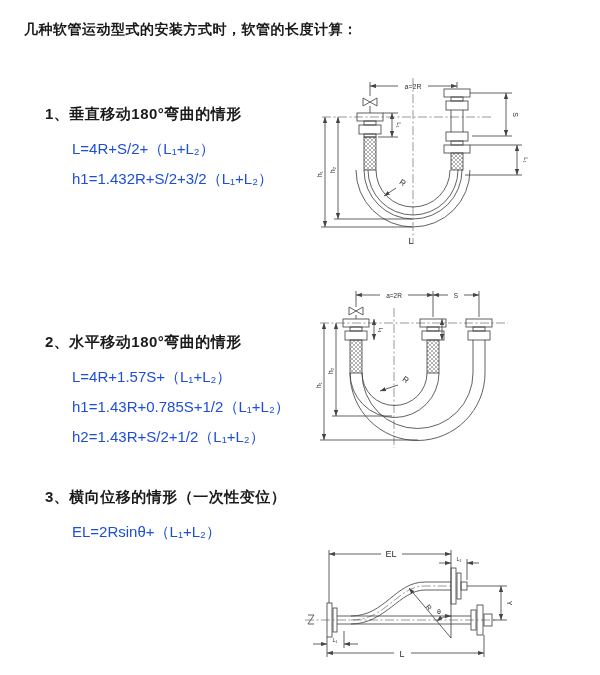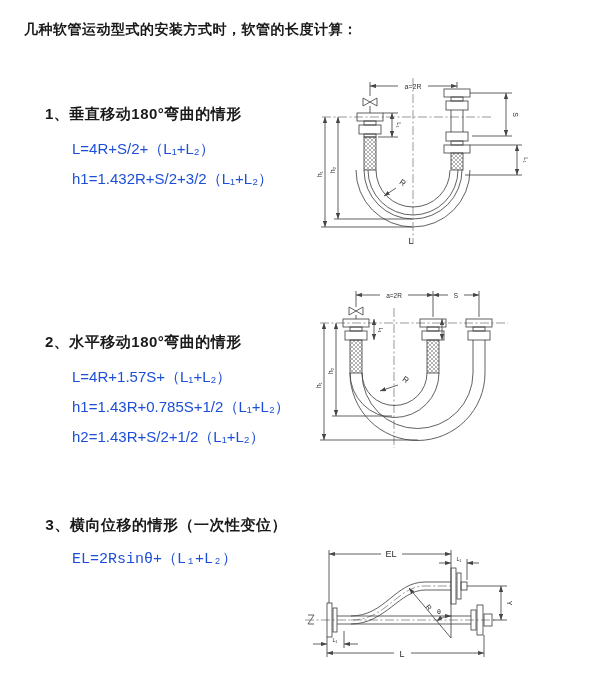--- a/index.html
+++ b/index.html
@@ -13,21 +13,21 @@
   }
   .case{position:absolute;left:45px;width:270px;}
   .case h2{
     margin:0 0 10px 0;font-size:15px;font-weight:bold;letter-spacing:0.5px;white-space:nowrap;
   }
   .case p{
     margin:0 0 0 27px;font-size:15px;line-height:30px;white-space:nowrap;color:#1d4ed8;
   }
   #case1{top:105px;}
   #case2{top:297px;margin-top:36px;}
-  #case3{top:516px;font-family:Liberation Mono, monospace;}
+  #case3{top:488px;}
   .dia{position:absolute;}
   #dia1{left:312px;top:72px;}
   #dia2{left:312px;top:283px;}
   #dia3{left:299px;top:505px;margin-top:36px;}
   .lines{stroke:#454545;stroke-width:0.85;fill:none;}
   .cl{stroke:#555;stroke-width:0.6;fill:none;stroke-dasharray:9 2.5 2 2.5;}
   .lbl text{fill:#2e2e2e;stroke:none;font-family:"Liberation Sans","DejaVu Sans",sans-serif;}
 </style>
 </head>
 <body>

